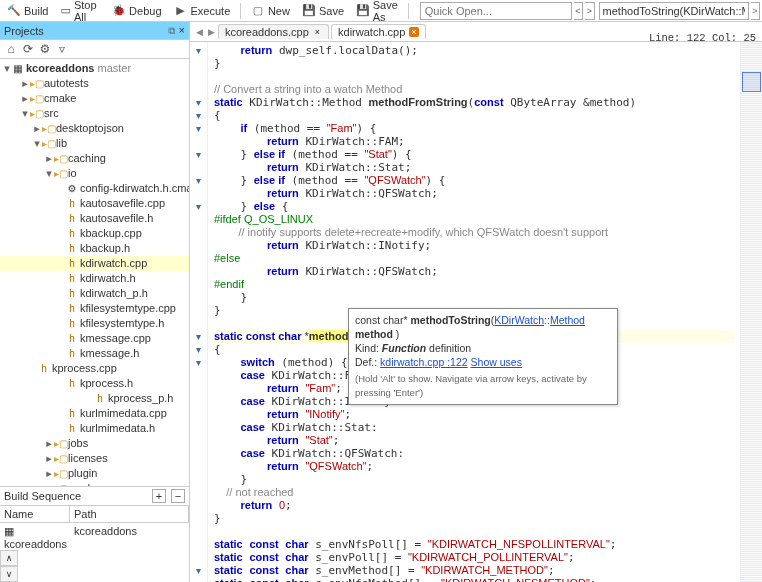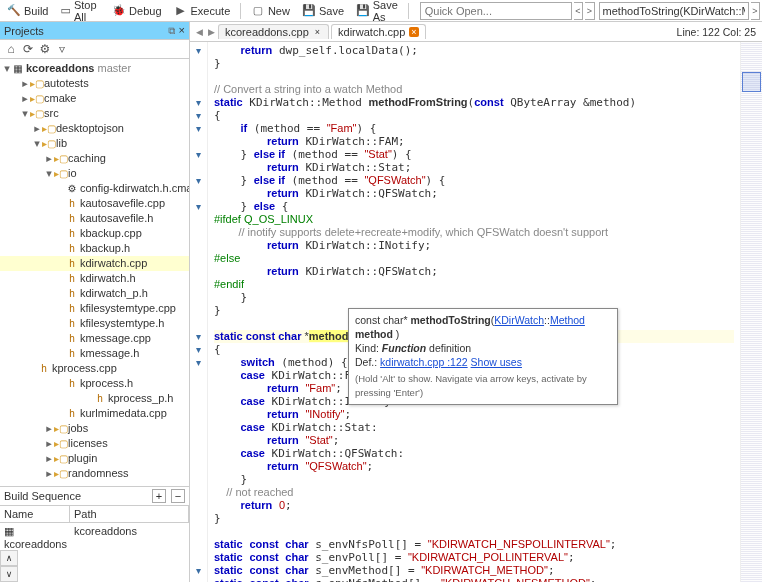--- a/index.html
+++ b/index.html
@@ -30,21 +30,21 @@
 .bs-cols div { padding: 2px 4px; border-right: 1px solid #ccc; }
 .bs-row { display: flex; font-size: 11px; }
 .bs-row div { padding: 2px 4px; }
 .right { flex: 1; display: flex; flex-direction: column; position: relative; }
 .tabs { display: flex; align-items: center; border-bottom: 1px solid #ccc; height: 20px; padding-left: 4px; }
 .tabsnav { width: 12px; color: #888; font-size: 9px; padding: 0 2px; }
 .tab { display: flex; align-items: center; gap: 4px; padding: 1px 6px; border: 1px solid #ccc; border-bottom: none; border-radius: 3px 3px 0 0; margin-right: 2px; background: #f4f4f4; font-size: 11px; cursor: pointer; justify-content: center; }
 .tab.active { background: #fff; }
 .tab .close { font-size: 9px; padding: 0 2px; }
 .tab .close.mod { background: #e67300; color: #fff; border-radius: 2px; }
-.statusline { position: absolute; top: 4px; right: 6px; font-size: 10.5px; color: #333; }
+.statusline { position: absolute; top: 10px; right: 6px; font-size: 10.5px; color: #333; font-family: Liberation Mono, monospace; }
 .editor-wrap { flex: 1; display: flex; overflow: hidden; position: relative; }
 .gutter { width: 18px; background: #fff; border-right: 1px solid #eee; font-size: 10px; color: #3a6ea5; display: flex; flex-direction: column; align-items: center; padding-top: 2px; }
 .gutter .mk { height: 13px; line-height: 13px; }
 .code { flex: 1; overflow: auto; font-family: Consolas, monospace; font-size: 11px; line-height: 13px; padding: 2px 6px; white-space: pre; position: relative; }
 .minimap { width: 22px; border-left: 1px solid #eee; background: #fafafa; position: relative; overflow: hidden; }
 .minimap .mview { position: absolute; left: 1px; right: 1px; top: 30px; height: 20px; border: 1px solid #5a7fd4; background: rgba(90,127,212,.15); }
 .minimap .noise { position: absolute; inset: 0; background: repeating-linear-gradient(0deg,#dde 0,#dde 1px,#fff 1px,#fff 2px), repeating-linear-gradient(90deg,#cde 0,#cde 1px,transparent 1px,transparent 3px); opacity:.6; }
 .kw { color: #0000c0; font-weight: bold; }
 .str { color: #b00000; }
 .cmt { color: #888; }
@@ -129,20 +129,21 @@
         <div class="node" style="padding-left:56px"><span class="exp"></span><span class="fi file-h">h</span>kdirwatch.h</div>
         <div class="node" style="padding-left:56px"><span class="exp"></span><span class="fi file-h">h</span>kdirwatch_p.h</div>
         <div class="node" style="padding-left:56px"><span class="exp"></span><span class="fi file-h">h</span>kfilesystemtype.cpp</div>
         <div class="node" style="padding-left:56px"><span class="exp"></span><span class="fi file-h">h</span>kfilesystemtype.h</div>
         <div class="node" style="padding-left:56px"><span class="exp"></span><span class="fi file-h">h</span>kmessage.cpp</div>
         <div class="node" style="padding-left:56px"><span class="exp"></span><span class="fi file-h">h</span>kmessage.h</div>
         <div class="node" style="padding-left:28px"><span class="exp"></span><span class="fi file-h">h</span>kprocess.cpp</div>
         <div class="node" style="padding-left:56px"><span class="exp"></span><span class="fi file-h">h</span>kprocess.h</div>
         <div class="node" style="padding-left:84px"><span class="exp"></span><span class="fi file-h">h</span>kprocess_p.h</div>
         <div class="node" style="padding-left:56px"><span class="exp"></span><span class="fi file-h">h</span>kurlmimedata.cpp</div>
+        <div class="node" style="padding-left:56px"><span class="exp"></span><span class="fi file-h">h</span>kurlmimedata.h</div>
         <div class="node" style="padding-left:44px"><span class="exp">▸</span><span class="fi folder-ico">▸▢</span>jobs</div>
         <div class="node" style="padding-left:44px"><span class="exp">▸</span><span class="fi folder-ico">▸▢</span>licenses</div>
         <div class="node" style="padding-left:44px"><span class="exp">▸</span><span class="fi folder-ico">▸▢</span>plugin</div>
         <div class="node" style="padding-left:44px"><span class="exp">▸</span><span class="fi folder-ico">▸▢</span>randomness</div>
       </div>
     <div class="buildseq">
       <div class="bs-head">
         <span>Build Sequence</span>
         <span class="btns">
           <span>+</span>

